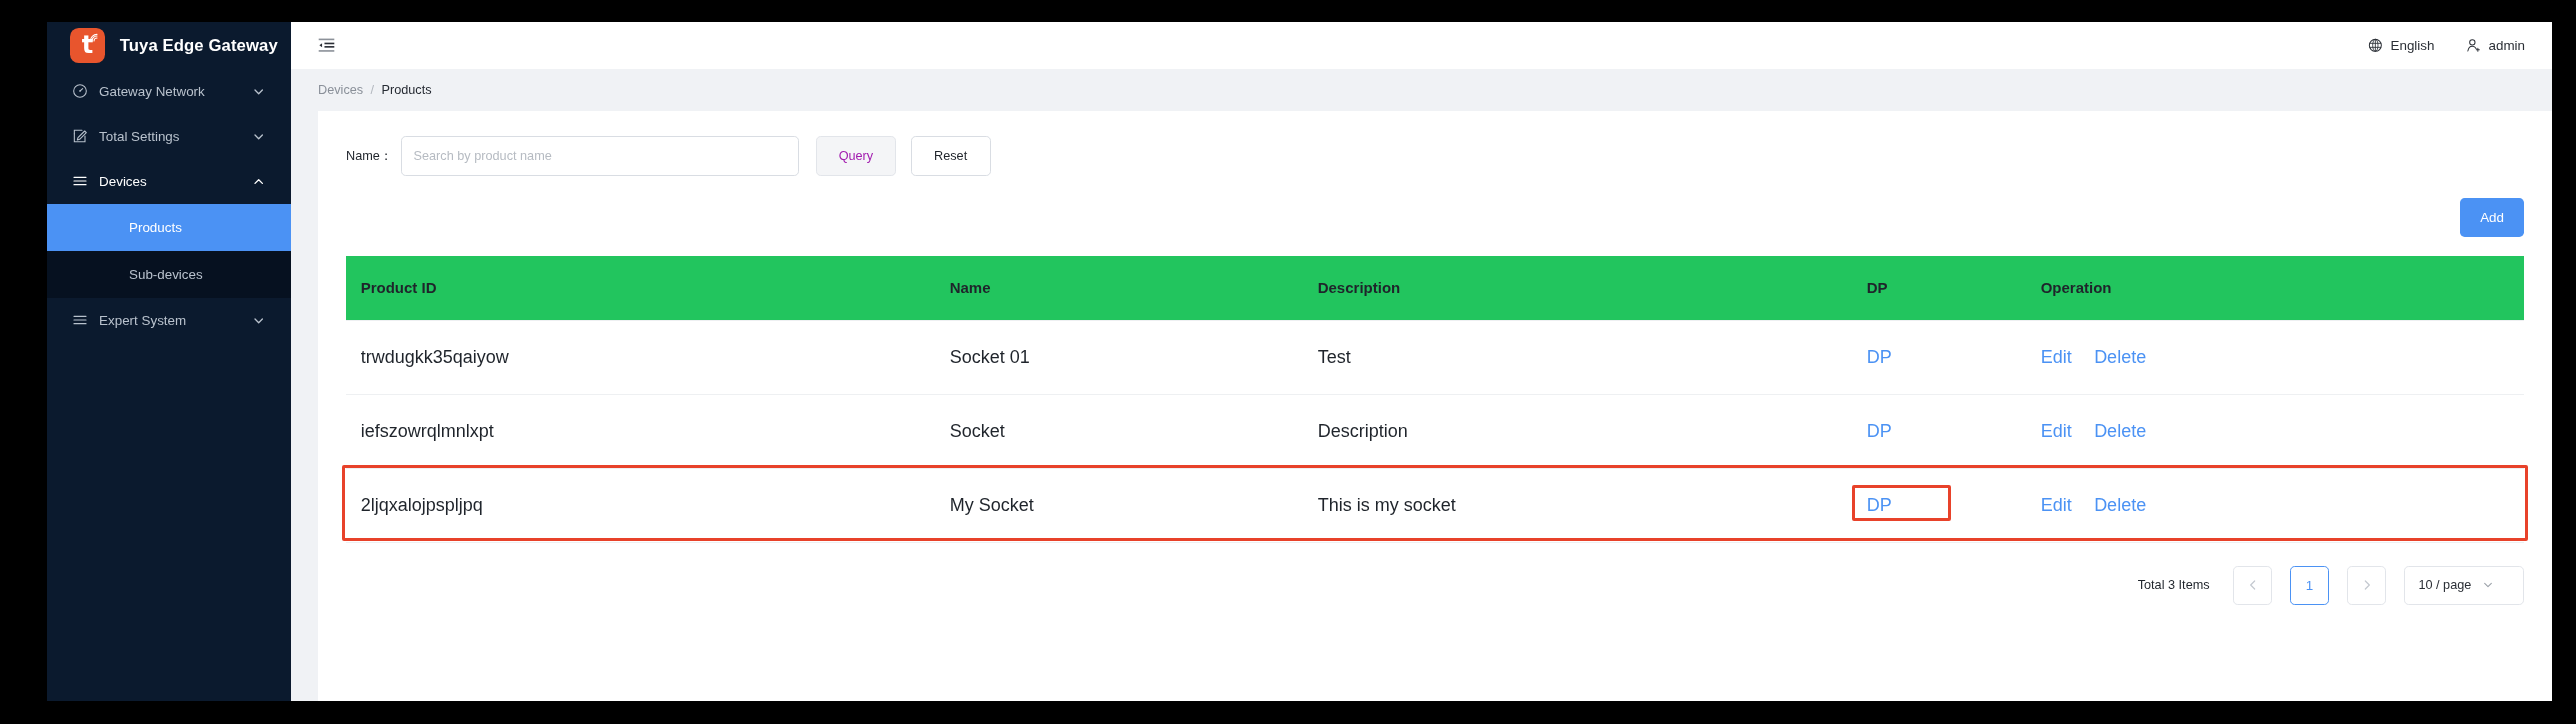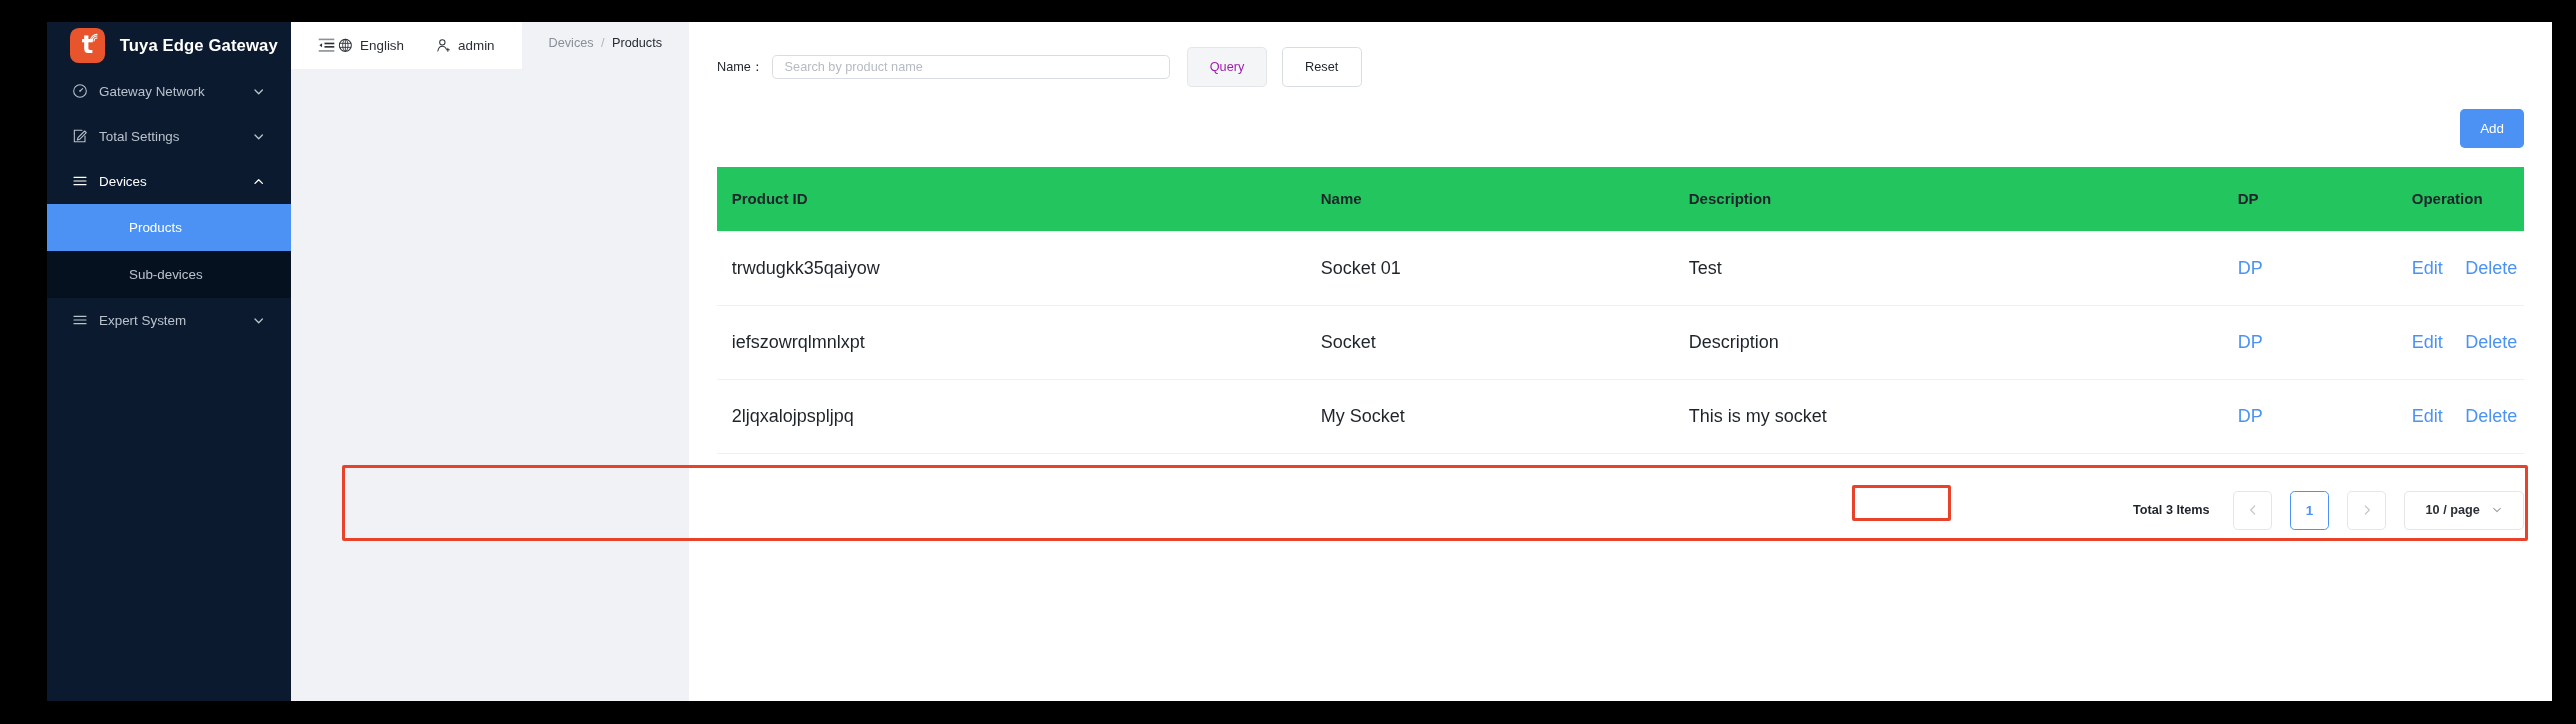--- a/index.html
+++ b/index.html
@@ -105,21 +105,21 @@
   }
   .nav-sub.active {
     background: #4b92f4;
     color: #ffffff;
   }
 
   
   #main {
     flex: 1 1 auto;
     display: flex;
-    flex-direction: row;
+    flex-direction: column;
     min-width: 0;
     background: #f0f2f5;
   }
   #topbar {
     height: 47px;
     flex: 0 0 47px;
     background: #ffffff;
     display: flex;
     align-items: center;
     padding: 0 27px 0 24px;
@@ -177,21 +177,21 @@
     gap: 0;
   }
   #filter-label {
     font-size: 12.7px;
     color: #1f242b;
     margin-right: 8px;
     white-space: nowrap;
   }
   #search-input {
     width: 398px;
-    height: 24px;
+    height: 40px;
     border: 0.7px solid #d9dde3;
     border-radius: 4.7px;
     font-size: 12.7px;
     color: #be185d;
     padding: 0 12px;
     font-family: "Liberation Sans", sans-serif;
     outline: none;
     background: #fff;
   }
   #search-input::placeholder { color: #b6bbc2; }
@@ -286,22 +286,21 @@
     border-radius: 2px;
     pointer-events: none;
   }
 
   
   #pagination {
     display: flex;
     align-items: center;
     justify-content: flex-end;
     gap: 18px;
-    padding: 37px 0 23px 0;
-    font-weight: bold;
+    padding: 23px 0 23px 0;
   }
   #total-items {
     font-size: 12.7px;
     color: #1f242b;
     margin-right: 5.4px;
     white-space: nowrap;
   }
   .pg-btn {
     width: 39px; height: 39px;
     border: 0.7px solid #e2e5ea;
@@ -316,21 +315,21 @@
   .pg-btn.current {
     border-color: #4b92f4;
     color: #4b92f4;
   }
   #page-size {
     height: 39px;
     min-width: 120px;
     border: 0.7px solid #e2e5ea;
     border-radius: 4.7px;
     background: #fff;
-    display: flex; align-items: center; justify-content: center;
+    display: flex; align-items: center; 
     gap: 10.7px;
     font-size: 12.7px;
     color: #2b2f36;
     cursor: pointer;
     padding: 0 13.4px;
     white-space: nowrap;
   }
 
   svg { display: block; }
 </style>

